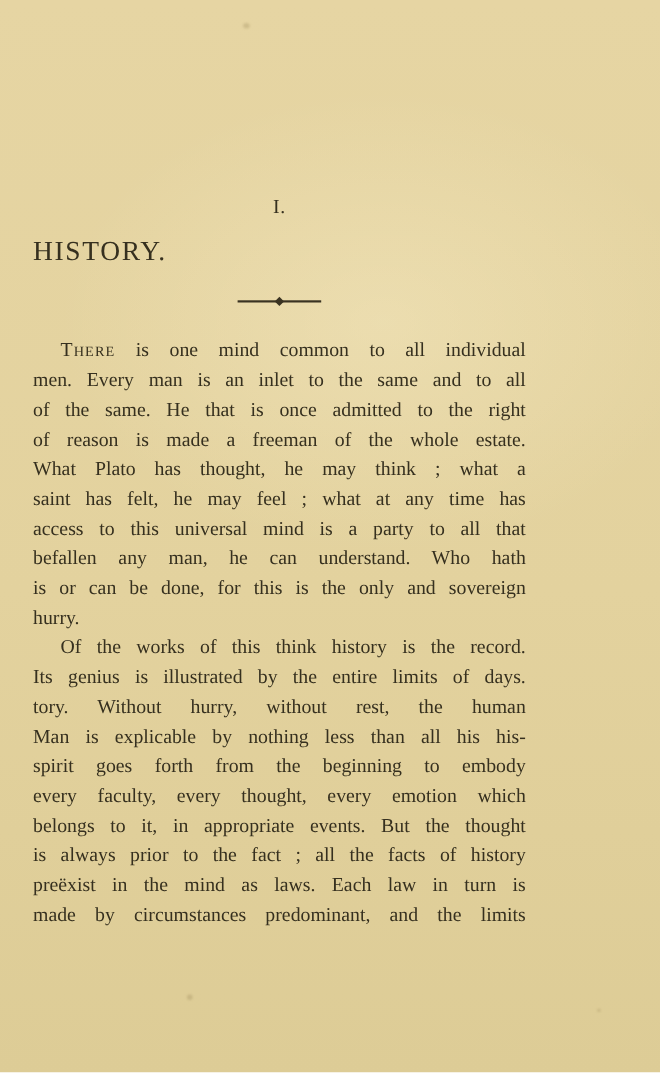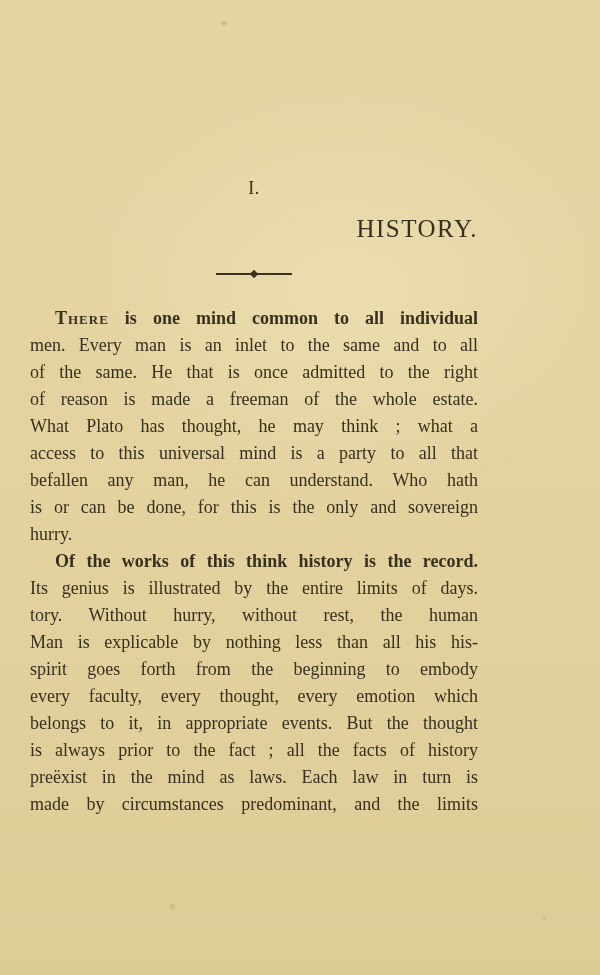--- a/index.html
+++ b/index.html
@@ -25,21 +25,21 @@
     top: 179px; left: 30px; width: 448px;
     text-align: center;
     font-size: 18px;
     line-height: 1;
     letter-spacing: 0.5px;
   }
   .chapter-title {
     position: absolute;
     top: 216px; left: 30px; width: 448px;
     margin: 0;
-    text-align: right;
+    text-align: left;
     font-size: 25px;
     font-weight: normal;
     line-height: 1;
     letter-spacing: 1.5px;
   }
   .divider {
     position: absolute;
     top: 268px; left: 30px; width: 448px; height: 12px;
   }
   .divider .rule {
@@ -63,21 +63,21 @@
     line-height: 27px;
   }
   .line {
     height: 27px;
     overflow: hidden;
     text-align: justify;
     text-align-last: justify;
     text-justify: inter-word;
     white-space: nowrap;
   }
-  .line.indent { text-indent: 25px; font-weight: bold; }
+  .line.indent { text-indent: 25px; }
   .line.para-end { text-align-last: left; }
   .lead {
     font-variant: small-caps;
     letter-spacing: 1px;
   }
 </style>
 </head>
 <body>
 
 <div class="page">
@@ -95,20 +95,21 @@
     <span class="diamond"></span>
   </div>
 
   <div class="textblock">
 
     <div class="line indent"><span class="lead">There</span><span> is one mind common to all individual</span></div>
     <div class="line">men.  Every man is an inlet to the same and to all</div>
     <div class="line">of the same.  He that is once admitted to the right</div>
     <div class="line">of reason is made a freeman of the whole estate.</div>
     <div class="line">What Plato has thought, he may think ; what a</div>
+    <div class="line">saint has felt, he may feel ; what at any time has</div>
     <div class="line">access to this universal mind is a party to all that</div>
     <div class="line">befallen any man, he can understand.  Who hath</div>
     <div class="line">is or can be done, for this is the only and sovereign</div>
     <div class="line para-end">hurry.</div>
 
     <div class="line indent">Of the works of this think history is the record.</div>
     <div class="line">Its genius is illustrated by the entire limits of days.</div>
     <div class="line">tory.  Without hurry, without rest, the human</div>
     <div class="line">Man is explicable by nothing less than all his his-</div>
     <div class="line">spirit goes forth from the beginning to embody</div>

